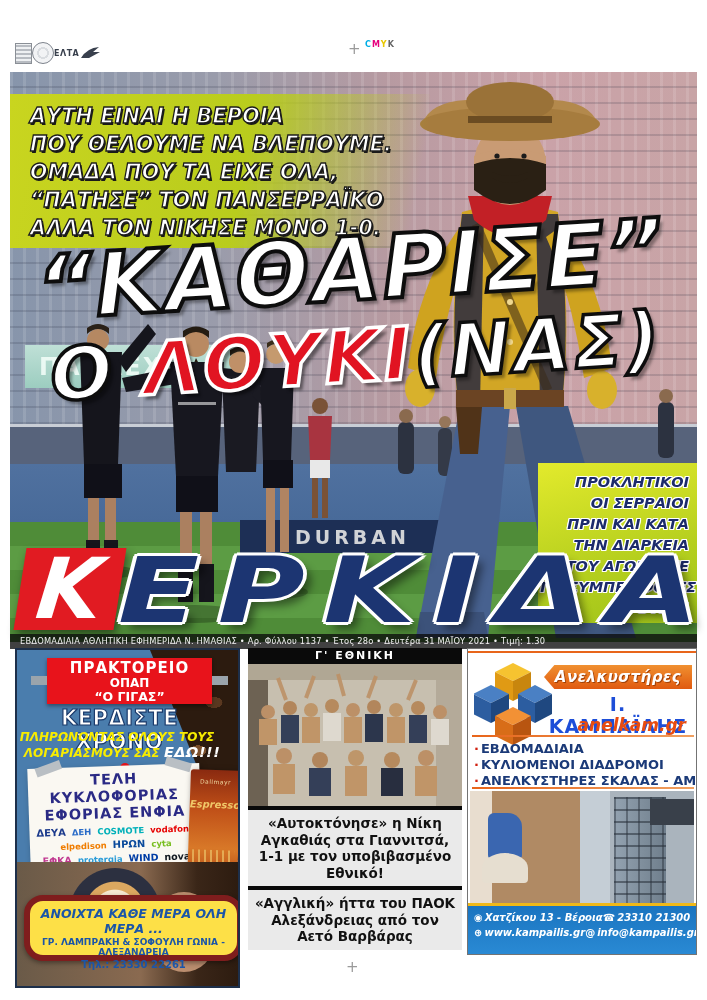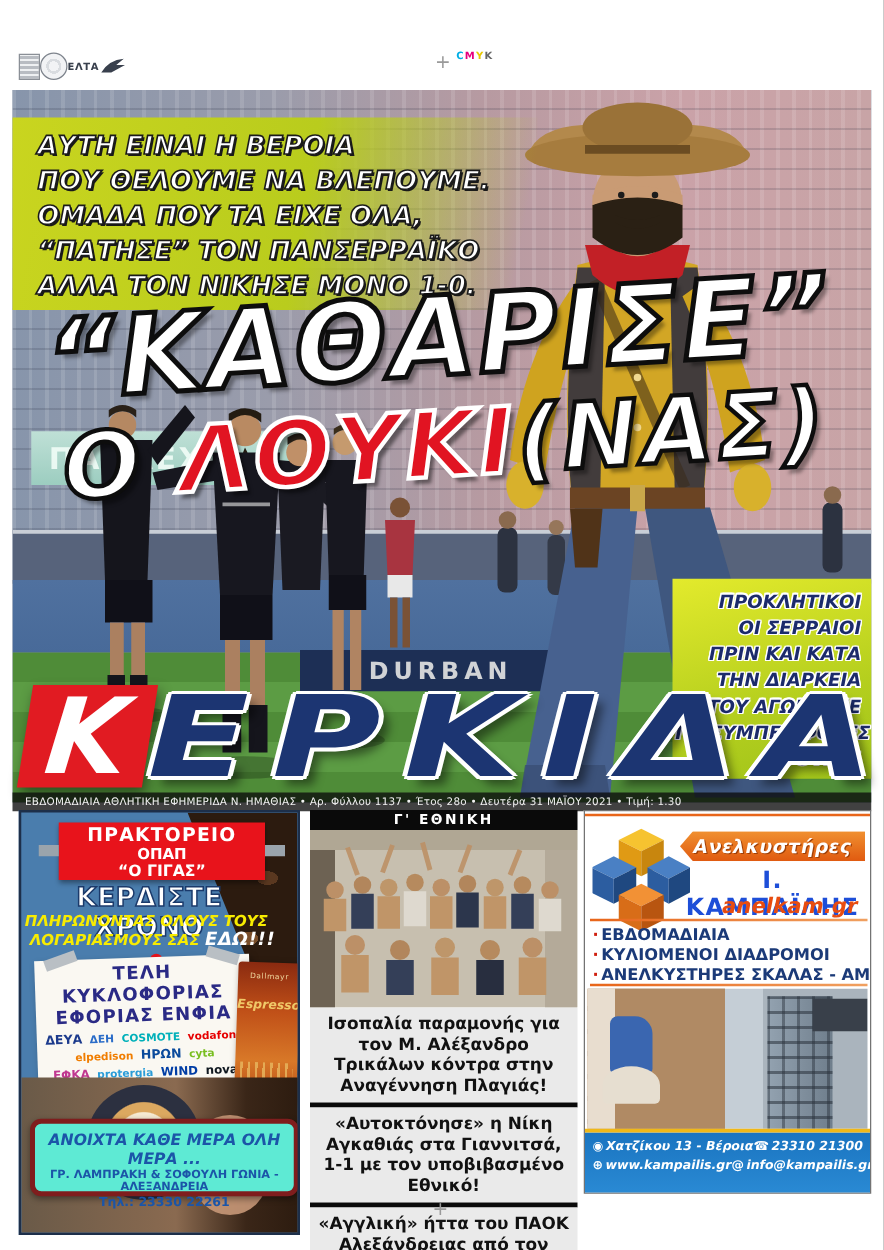--- a/index.html
+++ b/index.html
@@ -124,22 +124,22 @@
      transform:rotate(2deg);box-shadow:2px 2px 6px rgba(0,0,0,.5);text-align:center;overflow:hidden;}
   .espresso .brand{font-size:6px;color:#f0d8a0;margin-top:8px;letter-spacing:.5px;}
   .espresso .name{font-size:10px;font-weight:bold;font-style:italic;color:#f0c868;margin-top:14px;}
   .espresso .art{position:absolute;left:4px;bottom:6px;width:42px;height:26px;
      background:repeating-linear-gradient(90deg,#e8b860 0 2px,rgba(0,0,0,0) 2px 6px);opacity:.8;}
   .latte{position:absolute;left:0;top:212px;width:225px;height:126px;
      background:linear-gradient(90deg,#6a5a48 0%,#8a6a50 55%,#3a2618 80%,#2c1b0f 100%);}
   .cup{position:absolute;left:52px;top:6px;width:92px;height:92px;border-radius:50%;
      background:radial-gradient(circle at 50% 48%, #fff 0 9px, #e2b172 10px 16px, #f6ead2 17px 22px, #dca860 23px 30px, #2c3040 31px);}
   .hand{position:absolute;right:28px;top:30px;width:60px;height:80px;border-radius:30px;background:#c89878;opacity:.9;}
-  .yellowbox{position:absolute;left:7px;top:245px;width:207px;height:54px;background:#5eead4;
-     border:4px solid #7f1d1d;border-radius:9px;text-align:center;box-shadow:0 2px 5px rgba(0,0,0,.4);}
+  .yellowbox{position:absolute;left:7px;top:245px;width:207px;height:54px;background:#fde047;
+     border:6px solid #7f1d1d;border-radius:19px;text-align:center;box-shadow:0 2px 5px rgba(0,0,0,.4);}
   .yb1{font-size:12.5px;font-weight:bold;font-style:italic;color:#1b55a8;margin-top:5px;}
   .yb2{font-size:9px;font-weight:bold;color:#1b55a8;margin-top:1px;}
   .yb3{font-size:10px;font-weight:bold;color:#1b55a8;margin-top:2px;}
 
   
   .midcol{position:absolute;left:248px;top:648px;width:214px;}
   .midhead{background:#0a0a0a;color:#fff;font-size:11px;font-weight:bold;text-align:center;
      letter-spacing:2px;line-height:16px;height:16px;}
   .teamphoto{display:block;}
   .story{background:#eaeaea;text-align:center;font-size:13.5px;font-weight:bold;color:#111;
@@ -441,21 +441,20 @@
           <rect x="61" y="104" width="22" height="28" fill="#2b3a5c"></rect>
         <circle cx="108" cy="94" r="8" fill="#c59b70"></circle>
           <rect x="97" y="102" width="22" height="30" fill="#c79a6e"></rect>
         <circle cx="144" cy="96" r="8" fill="#bb8e62"></circle>
           <rect x="133" y="104" width="22" height="28" fill="#1d2840"></rect>
         <circle cx="178" cy="94" r="8" fill="#c2956c"></circle>
           <rect x="167" y="102" width="22" height="30" fill="#c79a6e"></rect>
       </g>
       <rect width="214" height="142" fill="#8a6a3a" opacity=".10"></rect>
     </svg>
-    <div class="story">Ισοπαλία παραμονής για τον Μ. Αλέξανδρο Τρικάλων κόντρα στην Αναγέννηση Πλαγιάς!</div>
     <div class="rule"></div>
     <div class="story">«Αυτοκτόνησε» η Νίκη Αγκαθιάς στα Γιαννιτσά, 1-1 με τον υποβιβασμένο Εθνικό!</div>
     <div class="rule"></div>
     <div class="story">«Αγγλική» ήττα του ΠΑΟΚ Αλεξάνδρειας από τον Αετό Βαρβάρας</div>
   </div>
 
   <div class="adright">
     <div class="topline"></div>
     <svg class="cubes" width="78" height="86" viewBox="0 0 78 86">
       <g>

